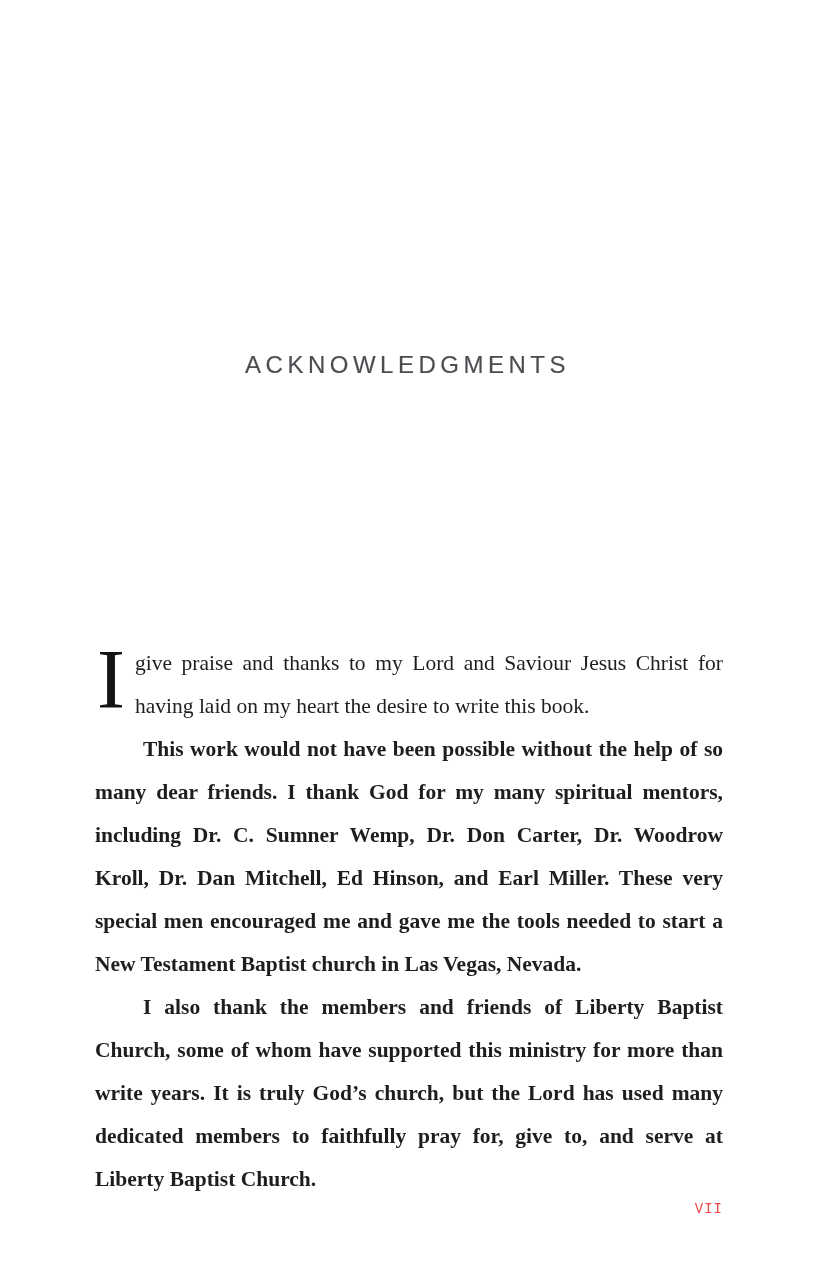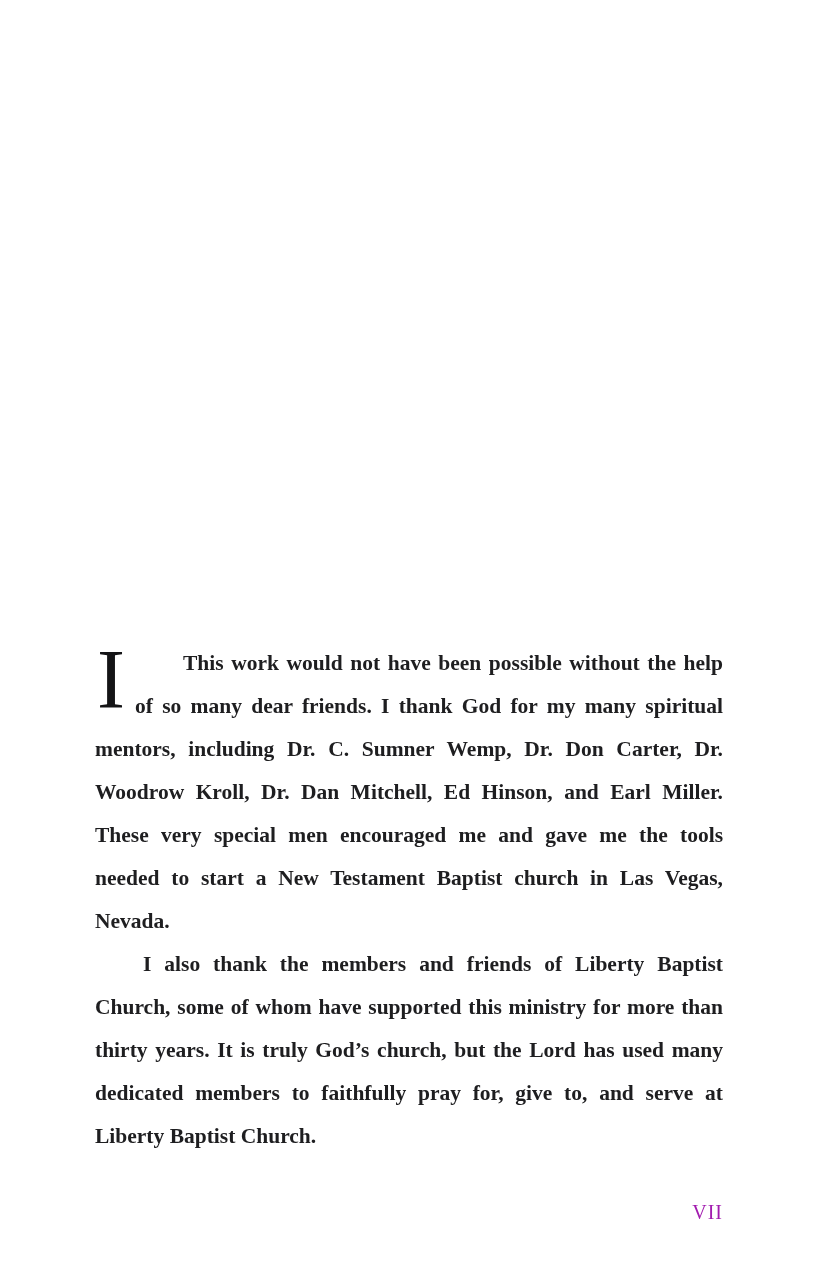--- a/index.html
+++ b/index.html
@@ -51,35 +51,36 @@
     font-size: 84px;
     line-height: 70px;
     margin: 3px 10px 0 2px;
     color: #141416;
     font-family: "Liberation Serif", serif;
   }
   .page-number {
     position: absolute;
     top: 1201px;
     right: 92px;
-    font-size: 20px;
+    font-size: 14px;
     letter-spacing: 1px;
-    color: #a21caf;
-    font-family: Liberation Serif, serif;
+    color: #ef4444;
+    font-family: Liberation Mono, monospace;
   }
 </style>
 </head>
 <body>
 
 <div class="page">
 
+  <h1 class="chapter-title">ACKNOWLEDGMENTS</h1>
 
   <div class="body-text">
-    <p class="opening-paragraph"><span class="dropcap">I</span></p>
+    <p class="opening-paragraph"><span class="dropcap">I</span><span>give praise and thanks to my Lord and Saviour Jesus Christ for having laid on my heart the desire to write this book.</span></p>
 
     <p class="indented"><span>This work would not have been possible without the help of so many dear friends. I thank God for my many spiritual mentors, including Dr. C. Sumner Wemp, Dr. Don Carter, Dr. Woodrow Kroll, Dr. Dan Mitchell, Ed Hinson, and Earl Miller. These very special men encouraged me and gave me the tools needed to start a New Testament Baptist church in Las Vegas, Nevada.</span></p>
 
-    <p class="indented"><span>I also thank the members and friends of Liberty Baptist Church, some of whom have supported this ministry for more than thirty years. It is truly God’s church, but the Lord has used many dedicated members to faithfully pray for, give to, and serve at Liberty Baptist Church.</span></p>
+    <p class="indented"><span>I also thank the members and friends of Liberty Baptist Church, some of whom have supported this ministry for more than write years. It is truly God’s church, but the Lord has used many dedicated members to faithfully pray for, give to, and serve at Liberty Baptist Church.</span></p>
   </div>
 
   <div class="page-number">VII</div>
 
 </div>
 
 </body></html>

